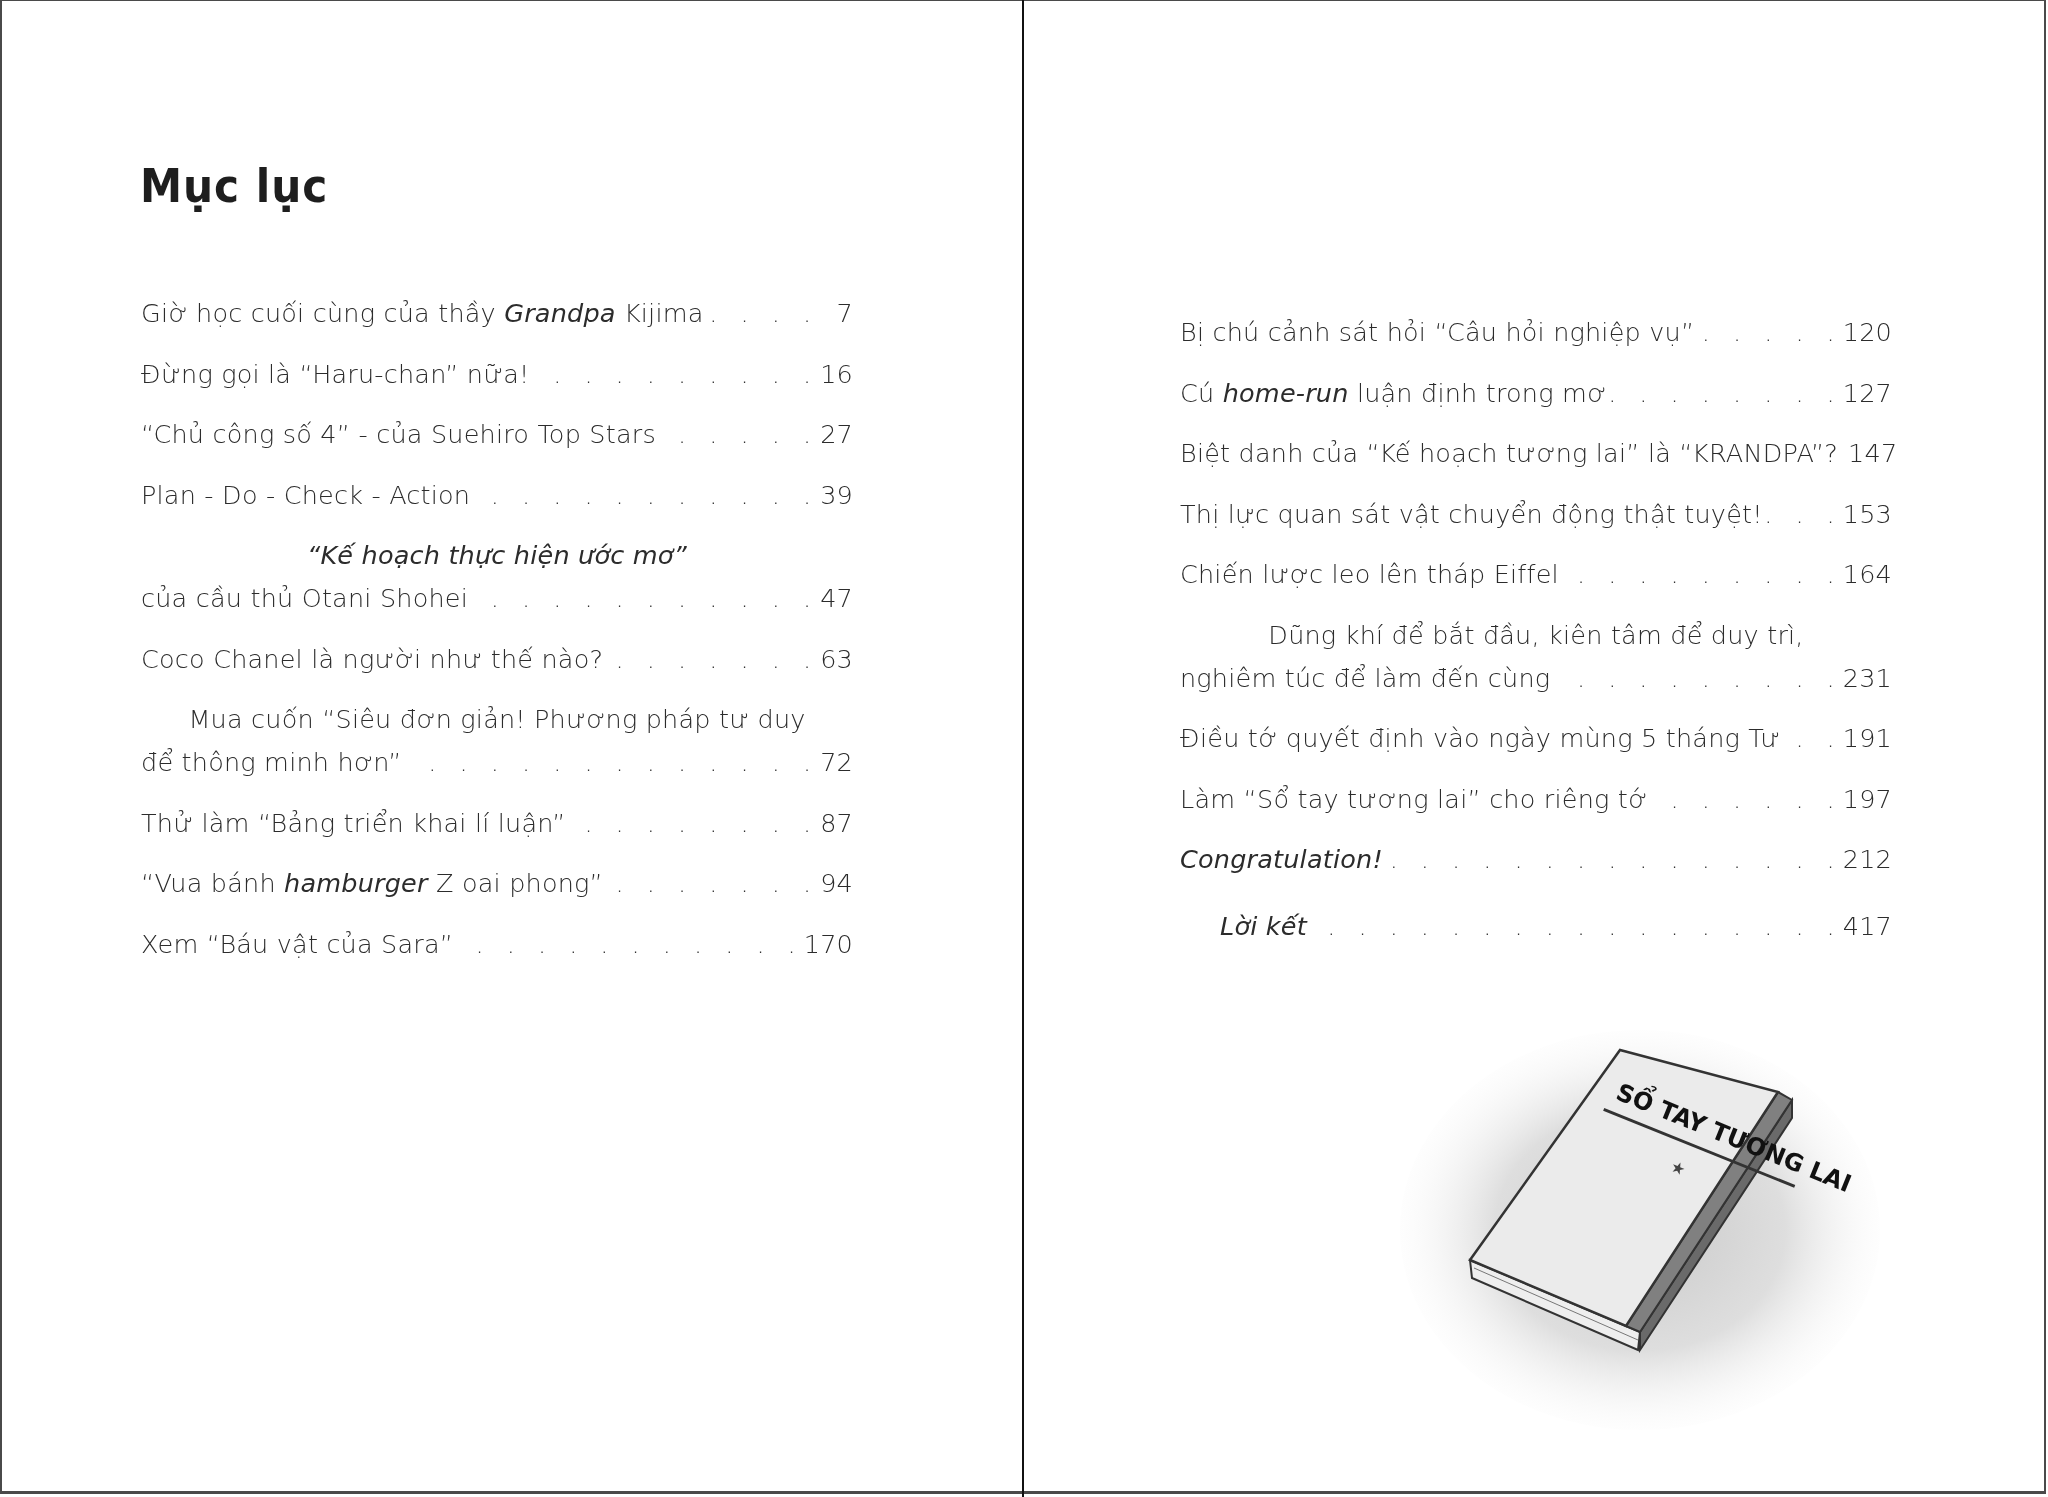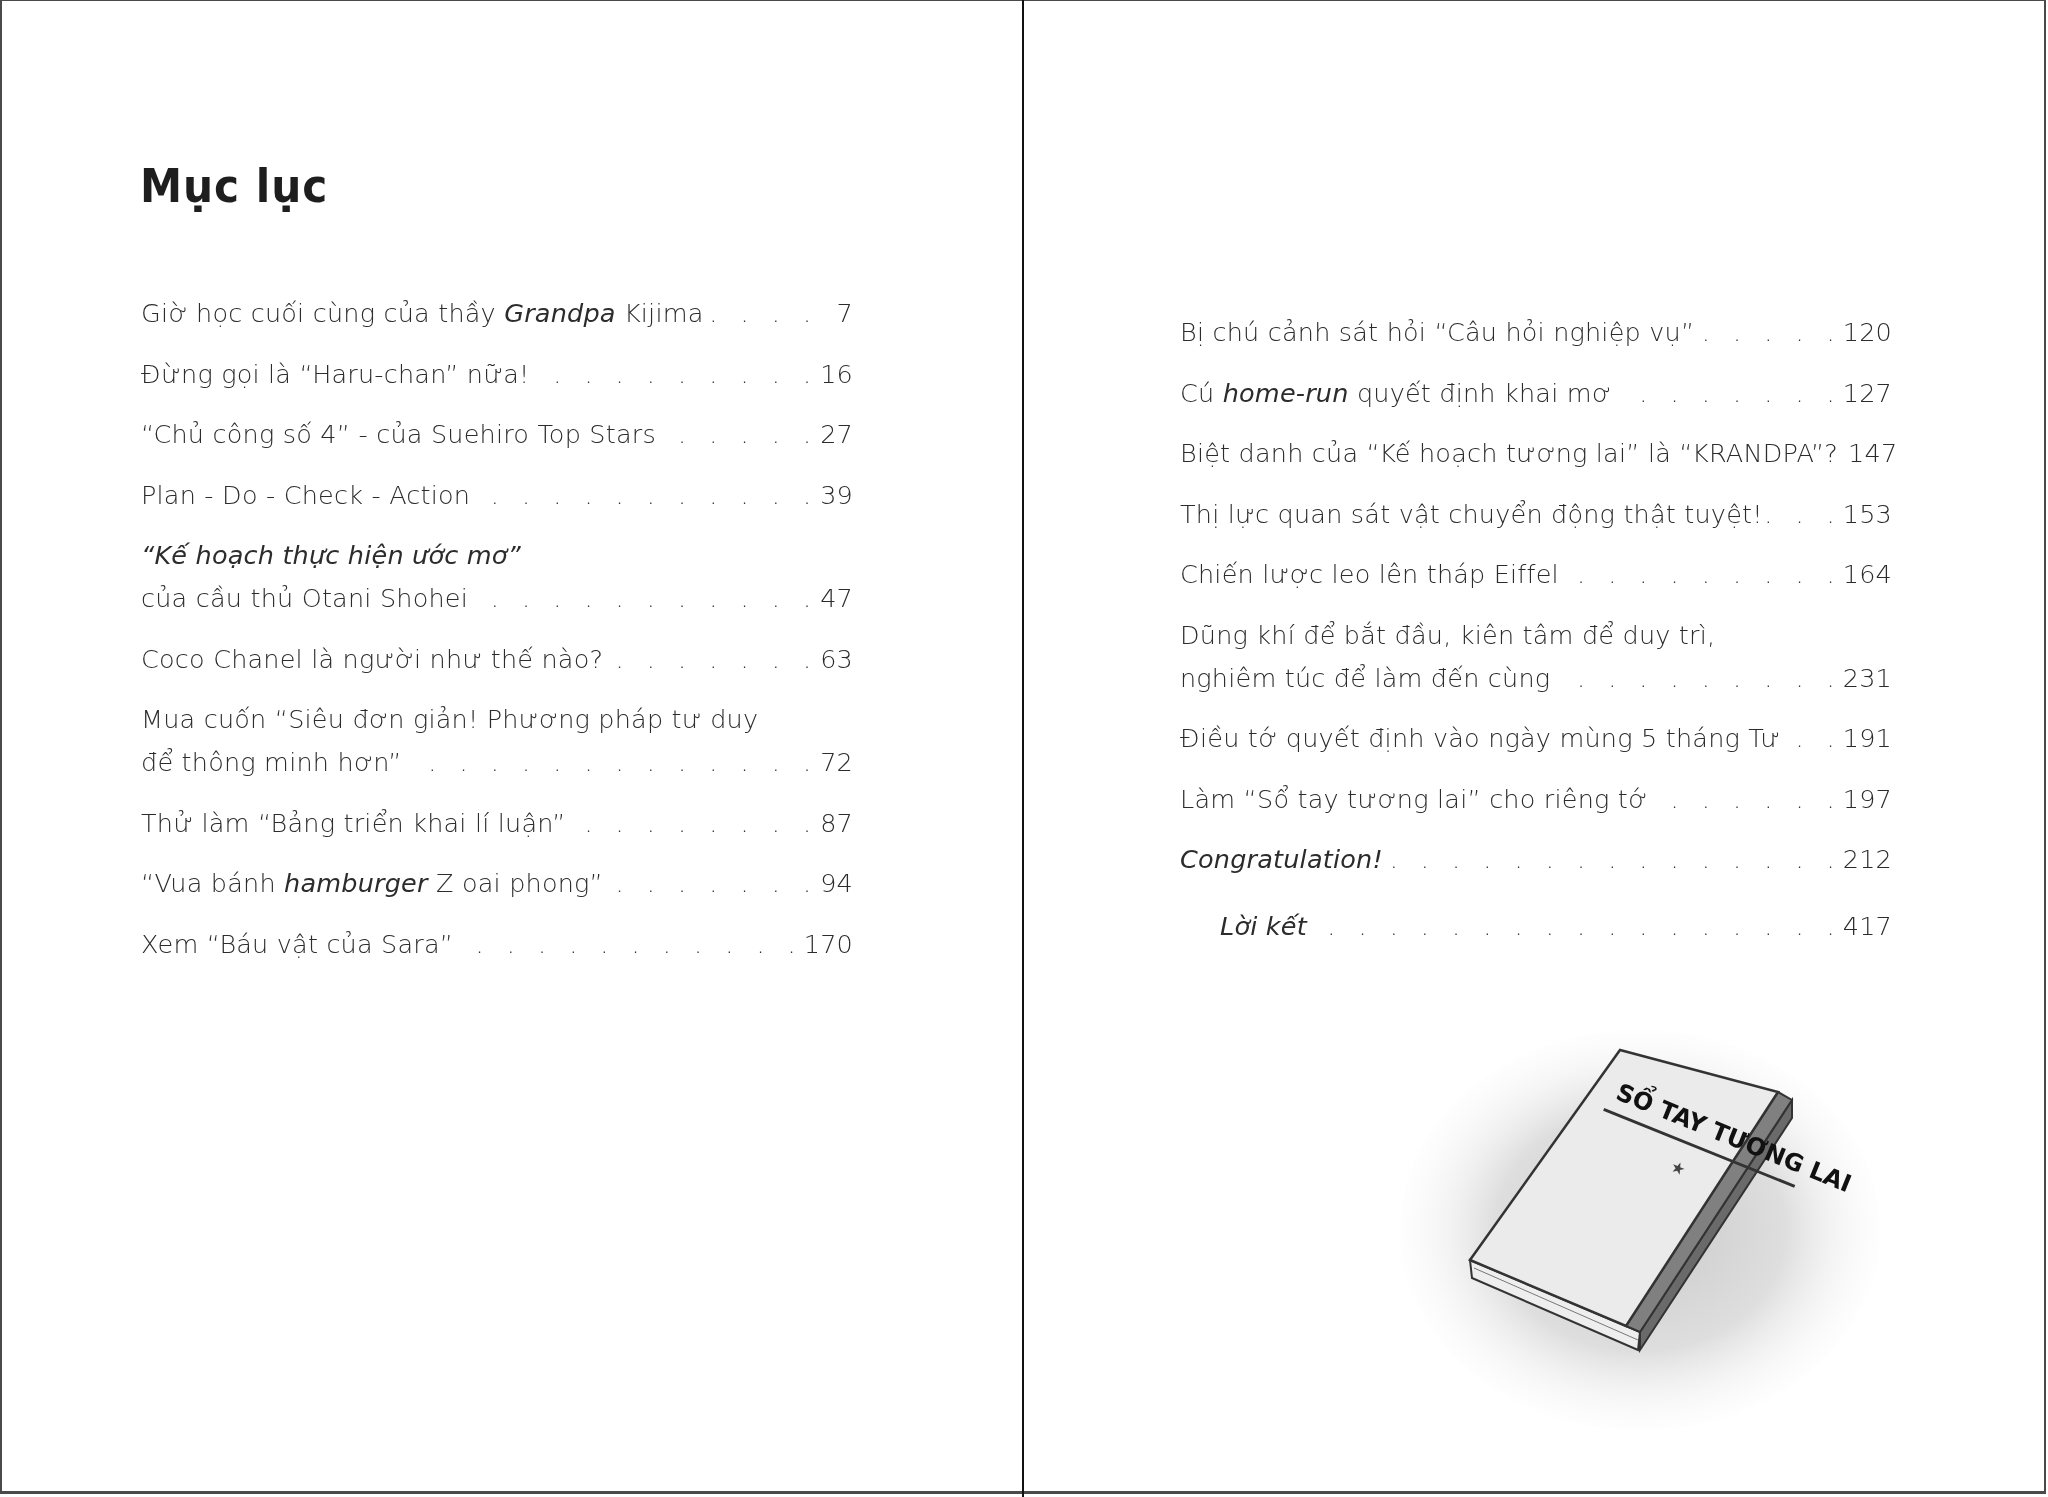--- a/index.html
+++ b/index.html
@@ -97,20 +97,21 @@
       letter-spacing: 2px;
       word-spacing: 11px;
     }
     .toc-entry .page-num {
       flex: 0 0 auto;
       text-align: right;
       min-width: 34px;
     }
     .toc-entry.two-line .line1 {
       display: block;
+      text-align: center;
     }
     .toc-entry.spaced { margin-top: 24px; margin-left: 40px; }
 
     .illustration {
       position: absolute;
       left: 1400px;
       top: 1020px;
       width: 480px;
       height: 420px;
     }
@@ -204,21 +205,21 @@
   <ul class="toc-list">
     <li class="toc-entry">
       <div class="line">
         <span class="title-text">Bị chú cảnh sát hỏi “Câu hỏi nghiệp vụ”</span>
         <span class="leader"></span>
         <span class="page-num">120</span>
       </div>
     </li>
     <li class="toc-entry">
       <div class="line">
-        <span class="title-text"><span>Cú </span><em>home-run</em><span> quyết định khai mơ</span></span>
+        <span class="title-text"><span>Cú </span><em>home-run</em><span> luận định trong mơ</span></span>
         <span class="leader"></span>
         <span class="page-num">127</span>
       </div>
     </li>
     <li class="toc-entry">
       <div class="line">
         <span class="title-text">Biệt danh của “Kế hoạch tương lai” là “KRANDPA”?</span>
         <span class="leader"></span>
         <span class="page-num">147</span>
       </div>

